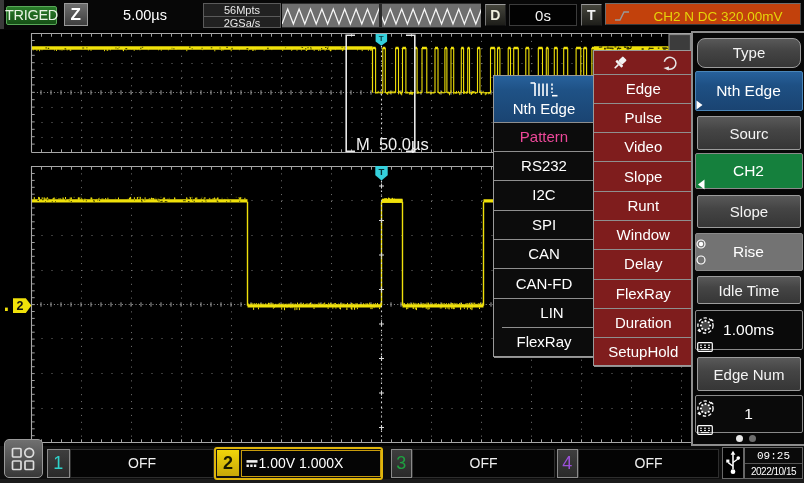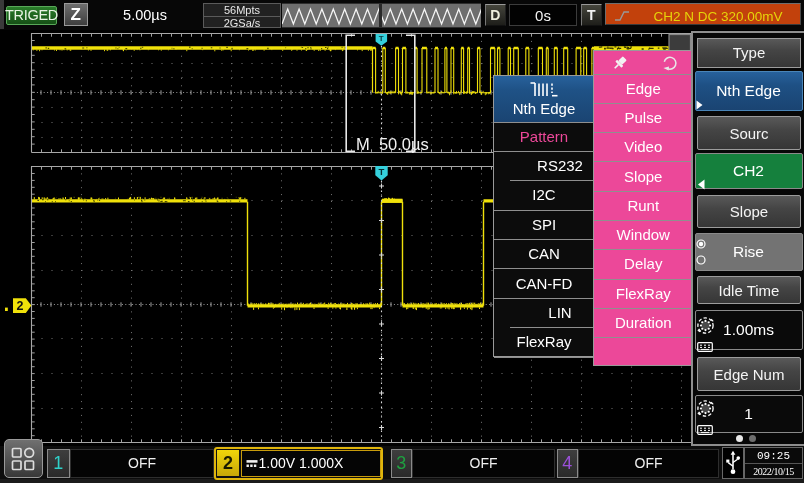--- a/index.html
+++ b/index.html
@@ -90,29 +90,29 @@
     <div style="position:absolute;left:0;top:0;width:100%;height:46px;background:linear-gradient(180deg,#27619c 0%,#1f5286 30%,#1a4472 100%);border-bottom:1px solid #8f8f8f;display:flex;flex-direction:column;align-items:center;justify-content:center">
       <div style="margin-top:1px"><svg width="30" height="16" viewBox="0 0 30 16">
           <path d="M1.5,2 H6 M6,2 V15" stroke="#fff" stroke-width="1.6" fill="none"></path>
           <path d="M10,2.5 V15 M14,2.5 V15 M18,2.5 V15" stroke="#fff" stroke-width="1.6" fill="none"></path>
           <path d="M23,2.5 V12" stroke="#fff" stroke-width="1.6" stroke-dasharray="2.2,1.8" fill="none"></path>
           <path d="M23,14.7 H28.5" stroke="#fff" stroke-width="1.6" fill="none"></path>
         </svg></div>
       <div style="font-size:15px;color:#fff;margin-top:0px;line-height:16px">Nth Edge</div>
     </div>
     <div style="position:absolute;left:0;top:46px;width:100%;height:29.4px;border-bottom:1px solid #8f8f8f;display:flex;align-items:center;justify-content:center;font-size:15px;color:#ec4899">Pattern</div>
-    <div style="position:absolute;left:16px;top:75.4px;width:100%;height:29.4px;border-bottom:1px solid #8f8f8f;display:flex;align-items:center;justify-content:center;font-size:15px;color:#fff">RS232</div>
+    <div style="position:absolute;left:0;top:75.4px;width:100%;height:29.4px;border-bottom:1px solid #8f8f8f;display:flex;align-items:center;justify-content:center;font-size:15px;color:#fff">RS232</div>
     <div style="position:absolute;left:0;top:104.80000000000001px;width:100%;height:29.4px;border-bottom:1px solid #8f8f8f;display:flex;align-items:center;justify-content:center;font-size:15px;color:#fff">I2C</div>
     <div style="position:absolute;left:0;top:134.20000000000002px;width:100%;height:29.4px;border-bottom:1px solid #8f8f8f;display:flex;align-items:center;justify-content:center;font-size:15px;color:#fff">SPI</div>
     <div style="position:absolute;left:0;top:163.60000000000002px;width:100%;height:29.4px;border-bottom:1px solid #8f8f8f;display:flex;align-items:center;justify-content:center;font-size:15px;color:#fff">CAN</div>
     <div style="position:absolute;left:0;top:193.00000000000003px;width:100%;height:29.4px;border-bottom:1px solid #8f8f8f;display:flex;align-items:center;justify-content:center;font-size:15px;color:#fff">CAN-FD</div>
-    <div style="position:absolute;left:16px;top:222.40000000000003px;width:100%;height:29.4px;border-bottom:1px solid #8f8f8f;display:flex;align-items:center;justify-content:center;font-size:15px;color:#fff">LIN</div>
+    <div style="position:absolute;left:8px;top:222.40000000000003px;width:100%;height:29.4px;border-bottom:1px solid #8f8f8f;display:flex;align-items:center;justify-content:center;font-size:15px;color:#fff">LIN</div>
     <div style="position:absolute;left:0;top:251.80000000000004px;width:100%;height:29.4px;border-bottom:1px solid #8f8f8f;display:flex;align-items:center;justify-content:center;font-size:15px;color:#fff">FlexRay</div>
   </div>
-<div style="position:absolute;left:592.5px;top:50px;width:101.5px;height:316px;background:#ec4899;border:1.5px solid #9a9a9a;box-sizing:border-box">
+<div style="position:absolute;left:592.5px;top:50px;width:101.5px;height:316px;background:#7f1d1d;border:1.5px solid #9a9a9a;box-sizing:border-box">
     <div style="position:absolute;left:0;top:0;width:100%;height:22.5px;border-bottom:1px solid #8f8f8f">
       <div style="position:absolute;left:17px;top:3px"><svg width="18" height="18" viewBox="0 0 18 18">
           <g transform="rotate(45 9 9)">
             <rect x="6.2" y="2.2" width="5.6" height="6.5" rx="1" fill="#f2f2f2"></rect>
             <rect x="4.6" y="8.7" width="8.8" height="2.6" rx="0.8" fill="#f2f2f2"></rect>
             <path d="M9,11.3 L9,16.5" stroke="#f2f2f2" stroke-width="1.6"></path>
           </g>
         </svg></div>
       <div style="position:absolute;left:68px;top:4px"><svg width="17" height="17" viewBox="0 0 17 17">
           <path d="M2.3,6.7 A5.9,5.9 0 1 1 5.5,13.55" stroke="#e8e8e8" stroke-width="1.5" fill="none"></path>
@@ -121,23 +121,24 @@
     </div>
     <div style="position:absolute;left:0;top:22.5px;width:100%;height:29.3px;border-bottom:1px solid #8f8f8f;display:flex;align-items:center;justify-content:center;font-size:15px;color:#fff">Edge</div>
     <div style="position:absolute;left:0;top:51.8px;width:100%;height:29.3px;border-bottom:1px solid #8f8f8f;display:flex;align-items:center;justify-content:center;font-size:15px;color:#fff">Pulse</div>
     <div style="position:absolute;left:0;top:81.1px;width:100%;height:29.3px;border-bottom:1px solid #8f8f8f;display:flex;align-items:center;justify-content:center;font-size:15px;color:#fff">Video</div>
     <div style="position:absolute;left:0;top:110.39999999999999px;width:100%;height:29.3px;border-bottom:1px solid #8f8f8f;display:flex;align-items:center;justify-content:center;font-size:15px;color:#fff">Slope</div>
     <div style="position:absolute;left:0;top:139.7px;width:100%;height:29.3px;border-bottom:1px solid #8f8f8f;display:flex;align-items:center;justify-content:center;font-size:15px;color:#fff">Runt</div>
     <div style="position:absolute;left:0;top:169.0px;width:100%;height:29.3px;border-bottom:1px solid #8f8f8f;display:flex;align-items:center;justify-content:center;font-size:15px;color:#fff">Window</div>
     <div style="position:absolute;left:0;top:198.3px;width:100%;height:29.3px;border-bottom:1px solid #8f8f8f;display:flex;align-items:center;justify-content:center;font-size:15px;color:#fff">Delay</div>
     <div style="position:absolute;left:0;top:227.60000000000002px;width:100%;height:29.3px;border-bottom:1px solid #8f8f8f;display:flex;align-items:center;justify-content:center;font-size:15px;color:#fff">FlexRay</div>
     <div style="position:absolute;left:0;top:256.90000000000003px;width:100%;height:29.3px;border-bottom:1px solid #8f8f8f;display:flex;align-items:center;justify-content:center;font-size:15px;color:#fff">Duration</div>
+    <div style="position:absolute;left:0;top:286.20000000000005px;width:100%;height:29.3px;border-bottom:1px solid #8f8f8f;display:flex;align-items:center;justify-content:center;font-size:15px;color:#fff">SetupHold</div>
   </div>
 <div style="position:absolute;left:691px;top:31px;width:113px;height:415px;background:#070707;border:2px solid #8e8e8e;border-right:none;box-sizing:border-box"></div>
-<div style="position:absolute;left:697px;top:37.5px;width:104px;height:30.5px;background:linear-gradient(180deg,#595959 0%,#454545 40%,#363636 100%);border:1px solid #9c9c9c;border-radius:0;box-sizing:border-box;display:flex;align-items:center;justify-content:center;font-size:15px;color:#f4f4f4">Type</div>
+<div style="position:absolute;left:697px;top:37.5px;width:104px;height:30.5px;background:linear-gradient(180deg,#595959 0%,#454545 40%,#363636 100%);border:1px solid #9c9c9c;border-radius:8px;box-sizing:border-box;display:flex;align-items:center;justify-content:center;font-size:15px;color:#f4f4f4">Type</div>
 <div style="position:absolute;left:694.5px;top:71px;width:108px;height:40px;background:linear-gradient(180deg,#27619c 0%,#1e5084 35%,#1a4472 100%);border:1px solid #4a85b8;border-radius:2px;box-sizing:border-box;display:flex;align-items:center;justify-content:center;font-size:15.5px;color:#fff">Nth Edge</div>
 <svg width="7" height="10" viewBox="0 0 7 10" style="position:absolute;left:696px;top:100px">
     <polygon points="0.5,0.5 6.5,5 0.5,9.5" fill="#fff"></polygon>
   </svg>
 <div style="position:absolute;left:697px;top:116px;width:104px;height:34px;background:linear-gradient(180deg,#595959 0%,#454545 40%,#363636 100%);border:1px solid #9c9c9c;border-radius:2px;box-sizing:border-box;display:flex;align-items:center;justify-content:center;font-size:15px;color:#f4f4f4">Sourc</div>
 <div style="position:absolute;left:694.5px;top:153px;width:108px;height:36px;background:#15803d;border:1px solid #8a8a8a;border-radius:2px;box-sizing:border-box;display:flex;align-items:center;justify-content:center;font-size:15.5px;color:#fff">CH2</div>
 <svg width="8" height="11" viewBox="0 0 8 11" style="position:absolute;left:696.5px;top:179px">
     <polygon points="7.5,0.5 1,5.5 7.5,10.5" fill="#fff"></polygon>
   </svg>
 <div style="position:absolute;left:697px;top:195px;width:104px;height:33px;background:linear-gradient(180deg,#595959 0%,#454545 40%,#363636 100%);border:1px solid #9c9c9c;border-radius:2px;box-sizing:border-box;display:flex;align-items:center;justify-content:center;font-size:15px;color:#f4f4f4">Slope</div>
@@ -238,13 +239,13 @@
       <circle cx="11" cy="24.5" r="2.6" fill="#fff"></circle>
       <path d="M11,22 V5.5" stroke="#fff" stroke-width="1.7"></path>
       <path d="M11,1.5 L8.4,6 H13.6 Z" fill="#fff"></path>
       <path d="M11,18.5 L5.8,14.6 M11,14.5 L16,10.8" stroke="#fff" stroke-width="1.5"></path>
       <rect x="3.6" y="11.2" width="3.4" height="3.4" fill="#fff"></rect>
       <circle cx="16.8" cy="9.6" r="2" fill="#fff"></circle>
     </svg>
   </div>
 <div style="position:absolute;left:744px;top:447px;width:59px;height:32px;background:#0a0a0a;border:1px solid #666;box-sizing:border-box">
     <div style="height:15px;border-bottom:1px solid #555;display:flex;align-items:center;justify-content:center;font-size:11px;color:#fff;font-family:'Liberation Mono',monospace">09:25</div>
-    <div style="height:15px;display:flex;align-items:center;justify-content:center;font-size:10px;color:#fff;font-family:Liberation Serif, serif;letter-spacing:-0.5px">2022/10/15</div>
+    <div style="height:15px;display:flex;align-items:center;justify-content:center;font-size:10px;color:#fff;font-family:Liberation Sans, sans-serif;letter-spacing:-0.5px">2022/10/15</div>
   </div>
 </body></html>

